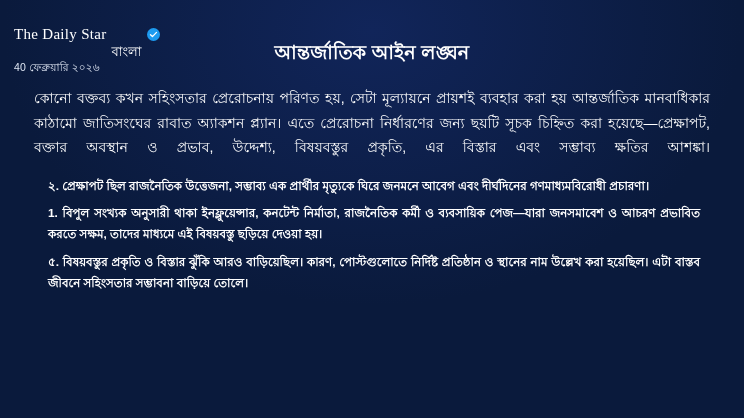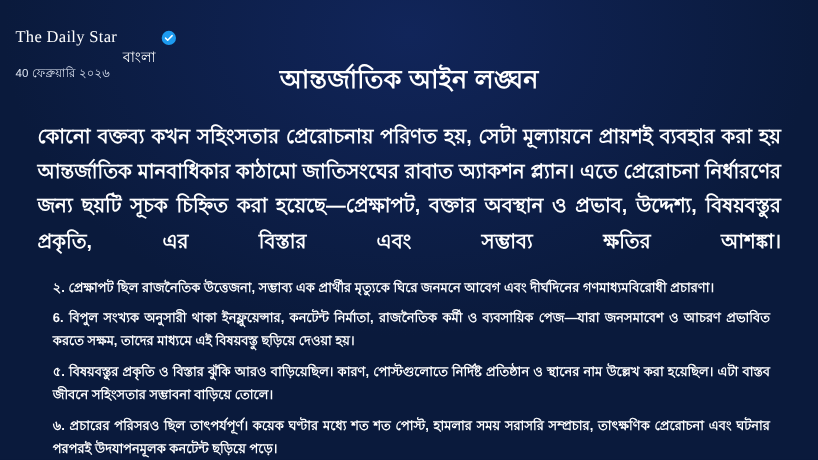--- a/index.html
+++ b/index.html
@@ -12,21 +12,21 @@
     background: #0a1a3c;
     font-family: "Liberation Sans", sans-serif;
     color: #ffffff;
     overflow: hidden;
     position: relative;
   }
   .page {
     width: 744px;
     height: 308px;
     box-sizing: border-box;
-    padding: 28px 14px 8px 14px;
+    padding: 12px 14px 8px 14px;
     position: relative;
     background: radial-gradient(ellipse at 50% 10%, #11255a 0%, #0a1a3c 70%);
   }
   
   .brand {
     position: absolute;
     top: 9px;
     left: 14px;
     line-height: 1.1;
   }
@@ -61,35 +61,35 @@
   .verified svg { display: block; }
   .brand-date {
     margin-top: 3px;
     font-size: 10.5px;
     color: #dfe6f3;
     letter-spacing: 0.2px;
   }
   
   .headline {
     text-align: center;
-    font-size: 23px;
+    font-size: 19px;
     font-weight: bold;
     color: #ffffff;
     margin: 26px 0 0 0;
     letter-spacing: 0.2px;
   }
   
   .intro {
     margin: 16px 20px 0 20px;
-    font-size: 18px;
+    font-size: 14px;
     line-height: 1.75;
     text-align: justify;
     text-align-last: justify;
     color: #ffffff;
-    font-weight: bold;
+    font-weight: normal;
   }
   .points {
     margin: 16px 30px 0 34px;
     font-size: 11.8px;
     line-height: 1.78;
     color: #ffffff;
     font-weight: bold;
   }
   .point {
     margin-bottom: 7px;
@@ -114,19 +114,18 @@
     </div>
     <div class="brand-date">40 ফেব্রুয়ারি ২০২৬</div>
   </div>
 
   <h1 class="headline">আন্তর্জাতিক আইন লঙ্ঘন</h1>
 
   <p class="intro">কোনো বক্তব্য কখন সহিংসতার প্রেরোচনায় পরিণত হয়, সেটা মূল্যায়নে প্রায়শই ব্যবহার করা হয় আন্তর্জাতিক মানবাধিকার কাঠামো জাতিসংঘের রাবাত অ্যাকশন প্ল্যান। এতে প্রেরোচনা নির্ধারণের জন্য ছয়টি সূচক চিহ্নিত করা হয়েছে—প্রেক্ষাপট, বক্তার অবস্থান ও প্রভাব, উদ্দেশ্য, বিষয়বস্তুর প্রকৃতি, এর বিস্তার এবং সম্ভাব্য ক্ষতির আশঙ্কা।</p>
 
   <div class="points">
     <div class="point">২. প্রেক্ষাপট ছিল রাজনৈতিক উত্তেজনা, সম্ভাব্য এক প্রার্থীর মৃত্যুকে ঘিরে জনমনে আবেগ এবং দীর্ঘদিনের গণমাধ্যমবিরোধী প্রচারণা।</div>
-    <div class="point">6. বিপুল সংখ্যক অনুসারী থাকা ইনফ্লুয়েন্সার, কনটেন্ট নির্মাতা, রাজনৈতিক কর্মী ও ব্যবসায়িক পেজ—যারা জনসমাবেশ ও আচরণ প্রভাবিত করতে সক্ষম, তাদের মাধ্যমে এই বিষয়বস্তু ছড়িয়ে দেওয়া হয়।</div>
+    <div class="point">1. বিপুল সংখ্যক অনুসারী থাকা ইনফ্লুয়েন্সার, কনটেন্ট নির্মাতা, রাজনৈতিক কর্মী ও ব্যবসায়িক পেজ—যারা জনসমাবেশ ও আচরণ প্রভাবিত করতে সক্ষম, তাদের মাধ্যমে এই বিষয়বস্তু ছড়িয়ে দেওয়া হয়।</div>
     <div class="point">৫. বিষয়বস্তুর প্রকৃতি ও বিস্তার ঝুঁকি আরও বাড়িয়েছিল। কারণ, পোস্টগুলোতে নির্দিষ্ট প্রতিষ্ঠান ও স্থানের নাম উল্লেখ করা হয়েছিল। এটা বাস্তব জীবনে সহিংসতার সম্ভাবনা বাড়িয়ে তোলে।</div>
-    <div class="point">৬. প্রচারের পরিসরও ছিল তাৎপর্যপূর্ণ। কয়েক ঘণ্টার মধ্যে শত শত পোস্ট, হামলার সময় সরাসরি সম্প্রচার, তাৎক্ষণিক প্রেরোচনা এবং ঘটনার পরপরই উদযাপনমূলক কনটেন্ট ছড়িয়ে পড়ে।</div>
 
   </div>
 
 </div>
 
 </body></html>

